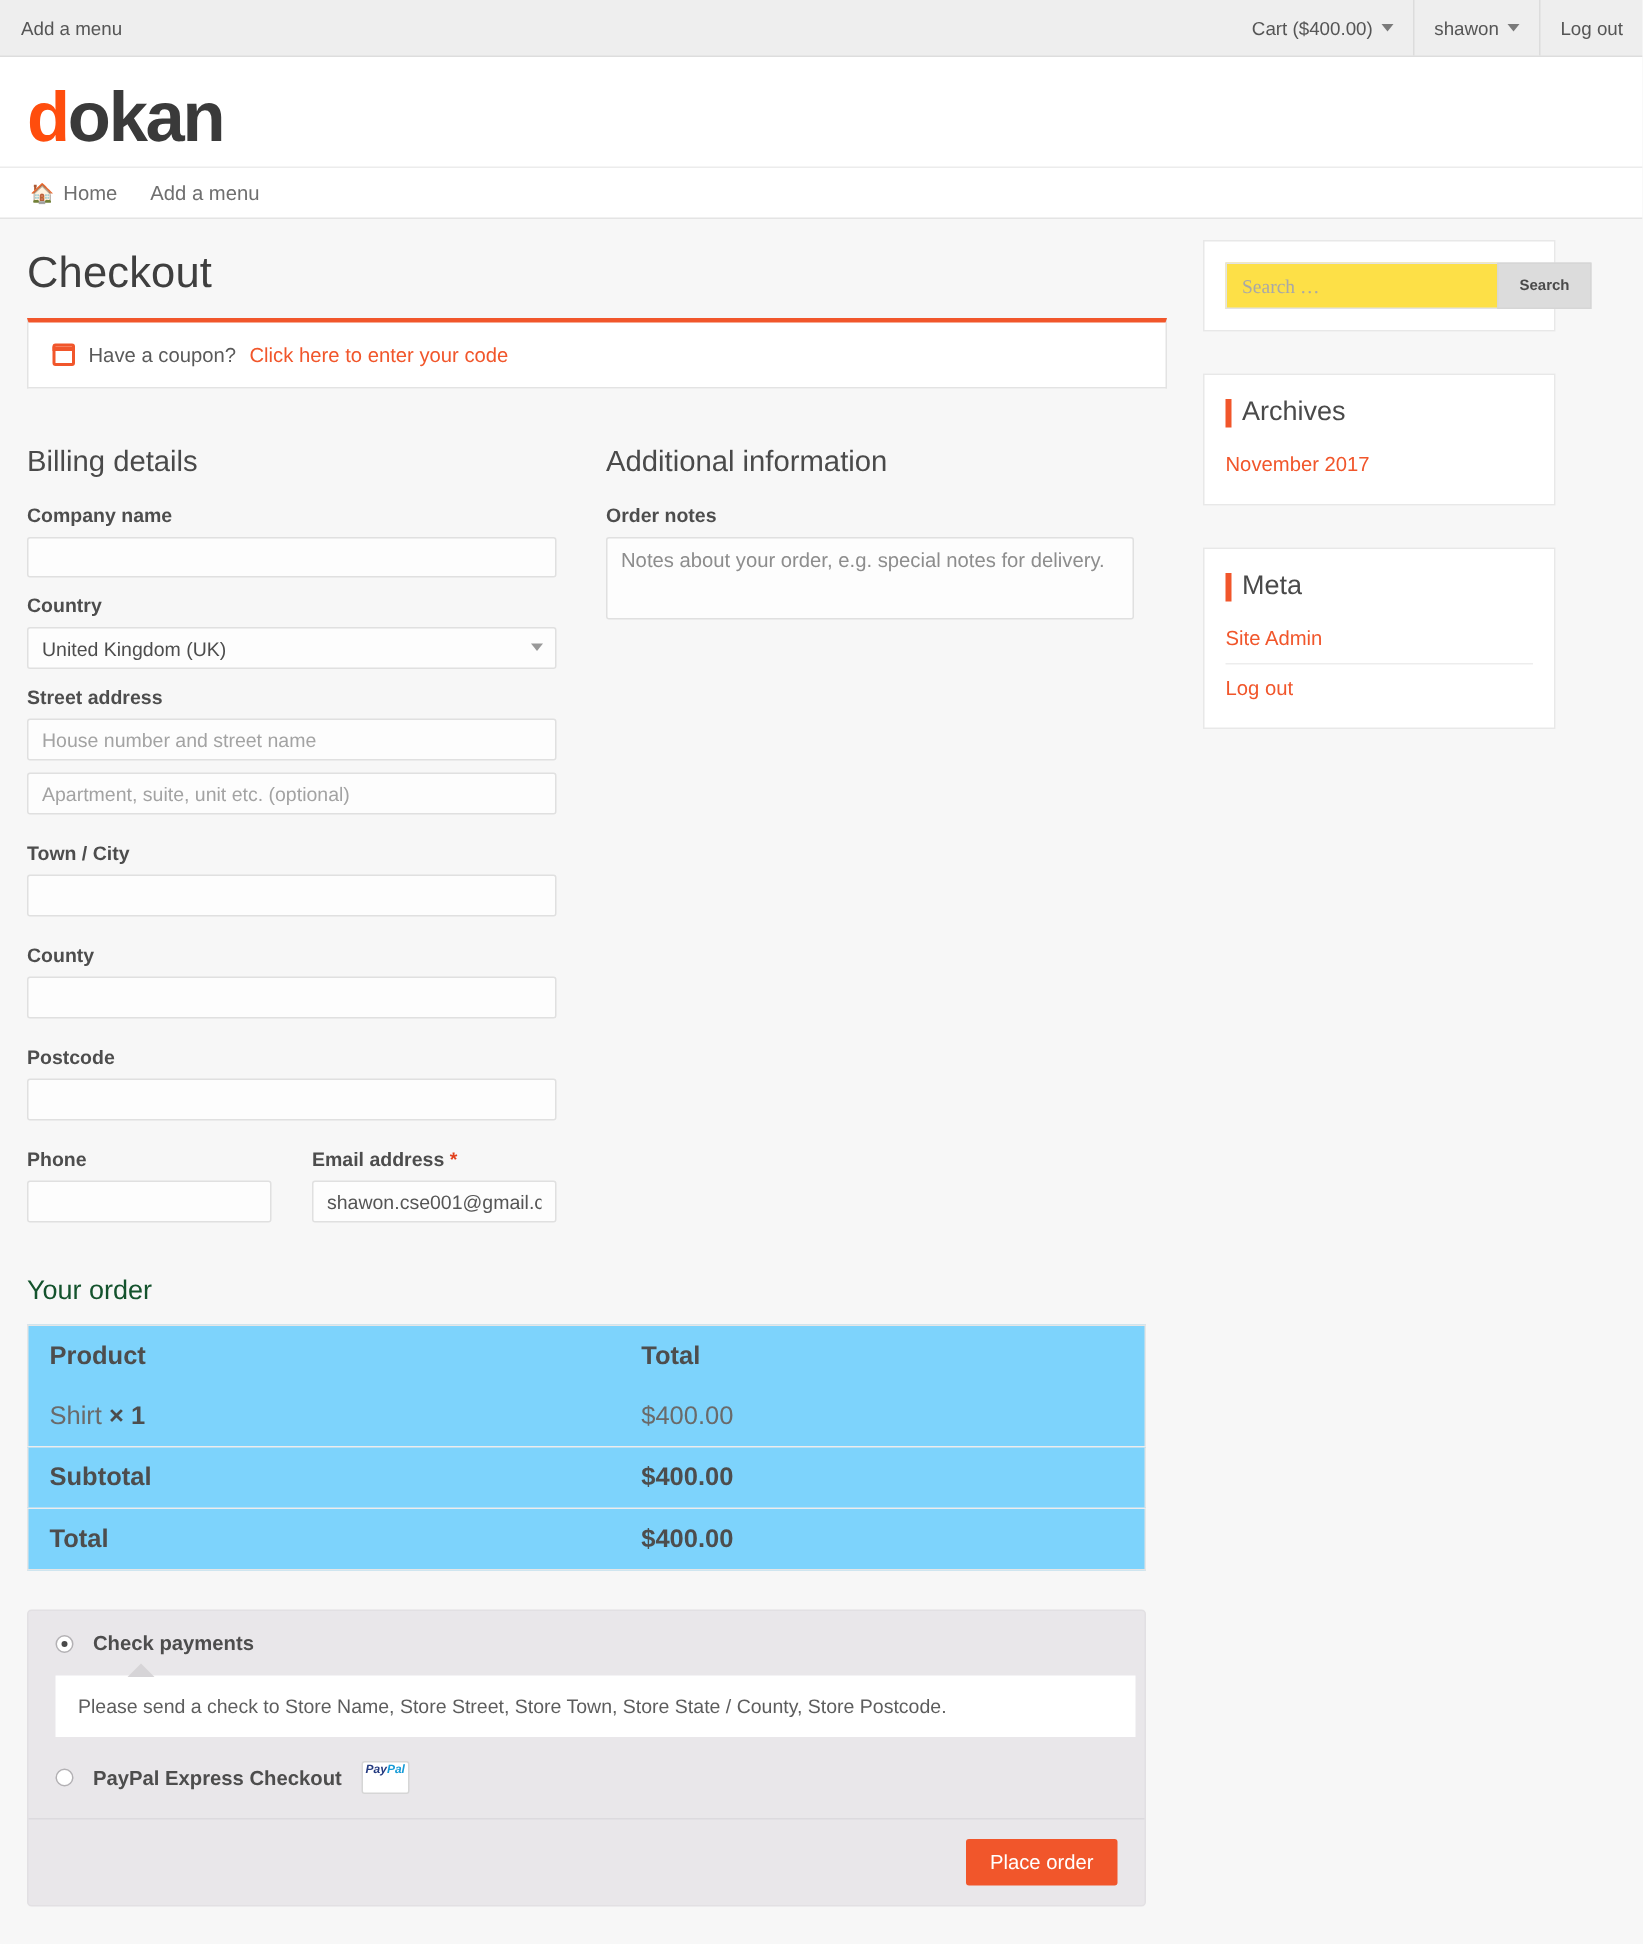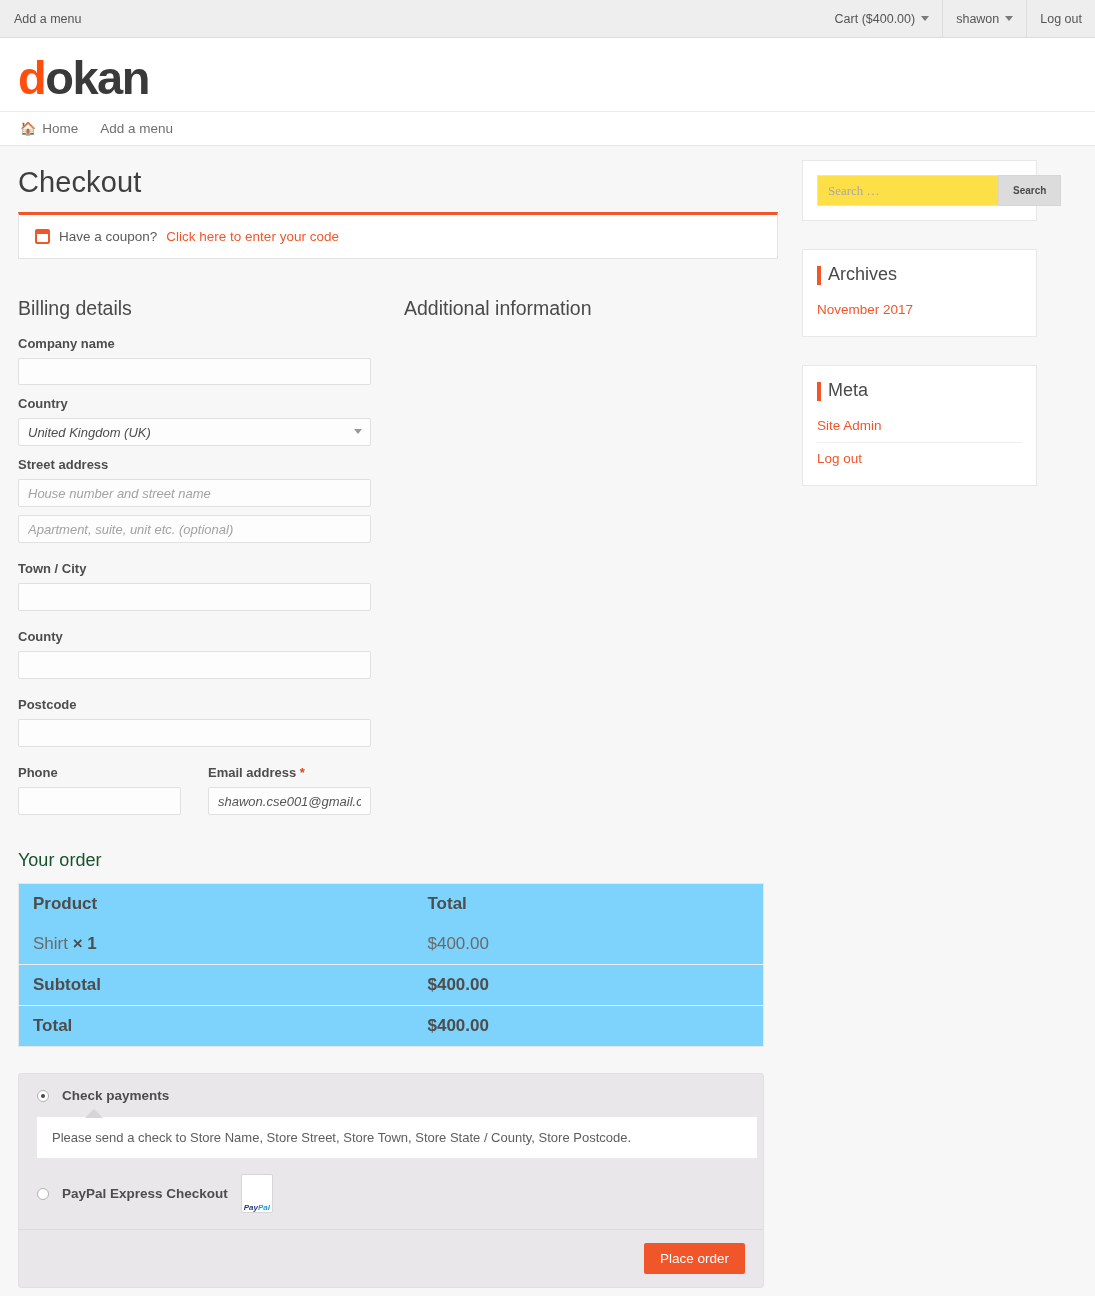--- a/index.html
+++ b/index.html
@@ -144,21 +144,20 @@
   .inp {
     width: 100%;
     height: 27px;
     border: 1px solid #e0e0e0;
     background: #fdfdfd;
     padding: 3px 9px;
     font-size: 13px;
     font-family: "Liberation Sans", sans-serif;
     color: #555;
     border-radius: 2px;
-    font-style: italic;
   }
   .inp::placeholder { color: #a3a3a3; }
   .inp.tall { height: 28px; }
 
   .row2 { display: flex; gap: 0; }
   .row2 .half { width: 163px; }
   .row2 .half.second { margin-left: 27px; }
 
   select.inp {
     height: 28px;
@@ -245,25 +244,25 @@
   .radio.on::after {
     content: "";
     position: absolute;
     left: 3px; top: 3px;
     width: 4px; height: 4px;
     border-radius: 50%;
     background: #4a4a4a;
   }
   .pay-label { font-weight: bold; color: #4d4d4d; }
   .paypal-badge {
-    width: 32px; height: 39px;
+    width: 32px; height: 22px;
     background: #fff;
     border: 1px solid #d6d6d6;
     display: inline-flex;
-    align-items: flex-end;
+    align-items: flex-start;
     justify-content: center;
     border-radius: 2px;
   }
   .paypal-badge .pp1 { color: #253b80; font-size: 8px; font-weight: bold; font-style: italic; }
   .paypal-badge .pp2 { color: #179bd7; font-size: 8px; font-weight: bold; font-style: italic; }
 
   .pay-box-wrap { padding: 6px 6px 4px 18px; position: relative; }
   .pay-box {
     background: #ffffff;
     padding: 13px 15px;
@@ -446,20 +445,24 @@
           </div>
           <div class="field half second">
             <label><span>Email address</span> <span class="req">*</span></label>
             <input class="inp tall" type="text" value="shawon.cse001@gmail.com" style="">
           </div>
         </div>
       </div>
 
       <div class="col-additional">
         <h3 class="section-head">Additional information</h3>
+        <div class="field">
+          <label>Order notes</label>
+          <textarea class="notes" placeholder="Notes about your order, e.g. special notes for delivery." style=""></textarea>
+        </div>
       </div>
 
     </div>
 
     <h3 id="order-head">Your order</h3>
     <table class="order">
       <thead>
         <tr>
           <th>Product</th>
           <th class="val">Total</th>

